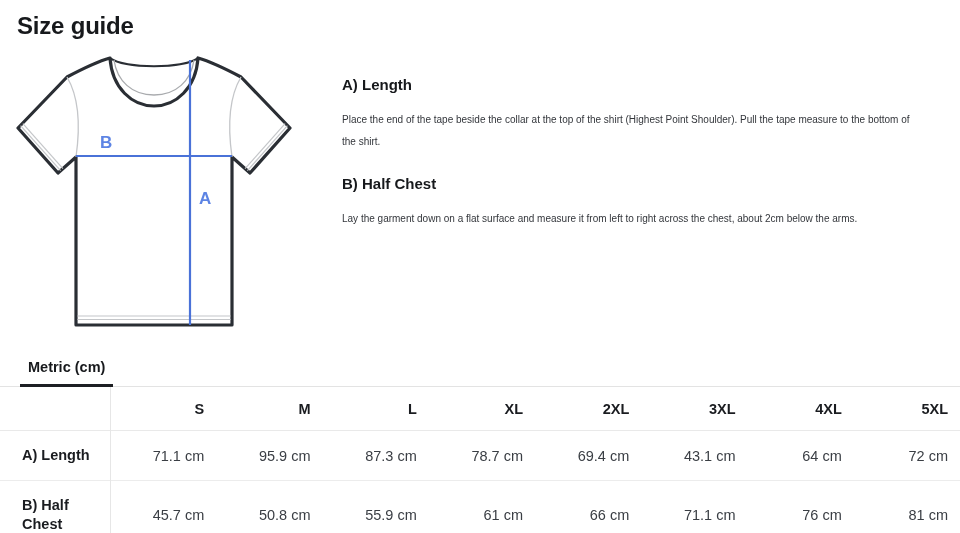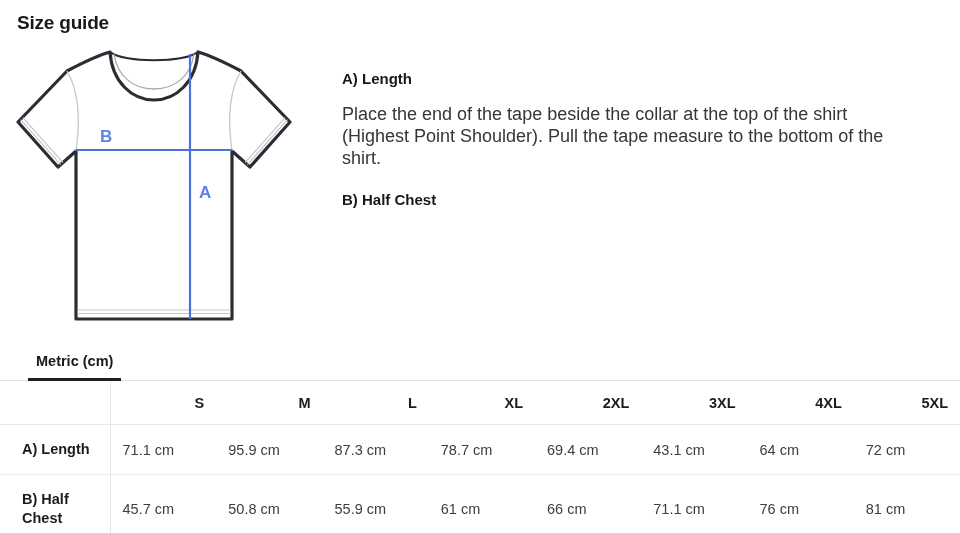--- a/index.html
+++ b/index.html
@@ -7,39 +7,39 @@
   body {
     width: 960px; height: 533px; overflow: hidden;
     background: #ffffff;
     font-family: "Liberation Sans", sans-serif;
     color: #1a1c20;
   }
   .page { position: relative; width: 960px; height: 533px; }
 
   .page-title {
     margin: 12px 0 0 17px;
-    font-size: 19px; font-weight: 700; color: #17191c;
+    font-size: 24px; font-weight: 700; color: #17191c;
     letter-spacing: -0.2px;
   }
 
   .content-row { display: flex; align-items: flex-start; }
   .diagram { flex: 0 0 306px; margin-left: 10px; }
   .diagram svg { display: block; margin-top: 4px; }
 
   .instructions { flex: 1 1 auto; width: 612px; max-width: 612px; padding: 35px 14px 0 26px; }
   .instructions h3 {
     margin: 0; font-size: 15px; font-weight: 700; color: #17191c; line-height: 19px;
   }
   .instructions p {
-    margin: 15px 0 21px; font-size: 18px; color: #33363b; line-height: 22px;
+    margin: 15px 0 21px; font-size: 10px; color: #33363b; line-height: 22px;
   }
   .instructions p.disclaimer { margin-bottom: 0; }
 
   .tabs {
-    margin-top: 16px; padding-left: 28px;
+    margin-top: 16px; padding-left: 20px;
     display: flex; align-items: flex-end; gap: 16px;
     border-bottom: 1px solid #e3e3e3;
   }
   .tab {
     padding: 6px 8px 9px; font-size: 14.5px; color: #3a3d42;
     cursor: pointer; border-bottom: 3px solid transparent; margin-bottom: -1px;
     white-space: nowrap;
   }
   .tab.active { font-weight: 700; color: #17191c; border-bottom-color: #1d1f23; }
 
@@ -47,21 +47,21 @@
   .size-table col.label-col { width: 110px; }
   .size-table thead th {
     font-size: 14.5px; font-weight: 700; color: #1a1c20;
     text-align: right; padding: 14px 12px 13px 0;
   }
   .size-table thead th.corner { border-right: 1px solid #e6e6e6; }
   .size-table thead tr { border-bottom: 1px solid #e9e9e9; }
   .size-table tbody tr { border-bottom: 1px solid #ececec; }
   .size-table td {
     font-size: 14.5px; color: #3a3e44;
-    padding: 15px 12px 15px 12px;
+    text-align: right; padding: 15px 12px 15px 0;
   }
   .size-table td.row-label {
     text-align: left; font-weight: 700; color: #1a1c20;
     padding: 15px 8px 15px 22px; line-height: 19px;
     border-right: 1px solid #e6e6e6;
   }
 </style>
 </head>
 <body>
 
@@ -110,20 +110,21 @@
 
         <text x="90" y="104" font-size="17" font-weight="bold" fill="#5d84e4">B</text>
         <text x="189" y="160" font-size="17" font-weight="bold" fill="#5d84e4">A</text>
       </svg>
     </div>
 
     <div class="instructions">
       <h3>A) Length</h3>
       <p>Place the end of the tape beside the collar at the top of the shirt (Highest Point Shoulder). Pull the tape measure to the bottom of the shirt.</p>
       <h3>B) Half Chest</h3>
+      <p>Lay the garment down on a flat surface and measure it from left to right across the chest, about 2cm below the arms.</p>
     </div>
 
   </div>
 
   <div class="tabs">
     <div class="tab active">Metric (cm)</div>
   </div>
 
   <table class="size-table">
     <colgroup>

